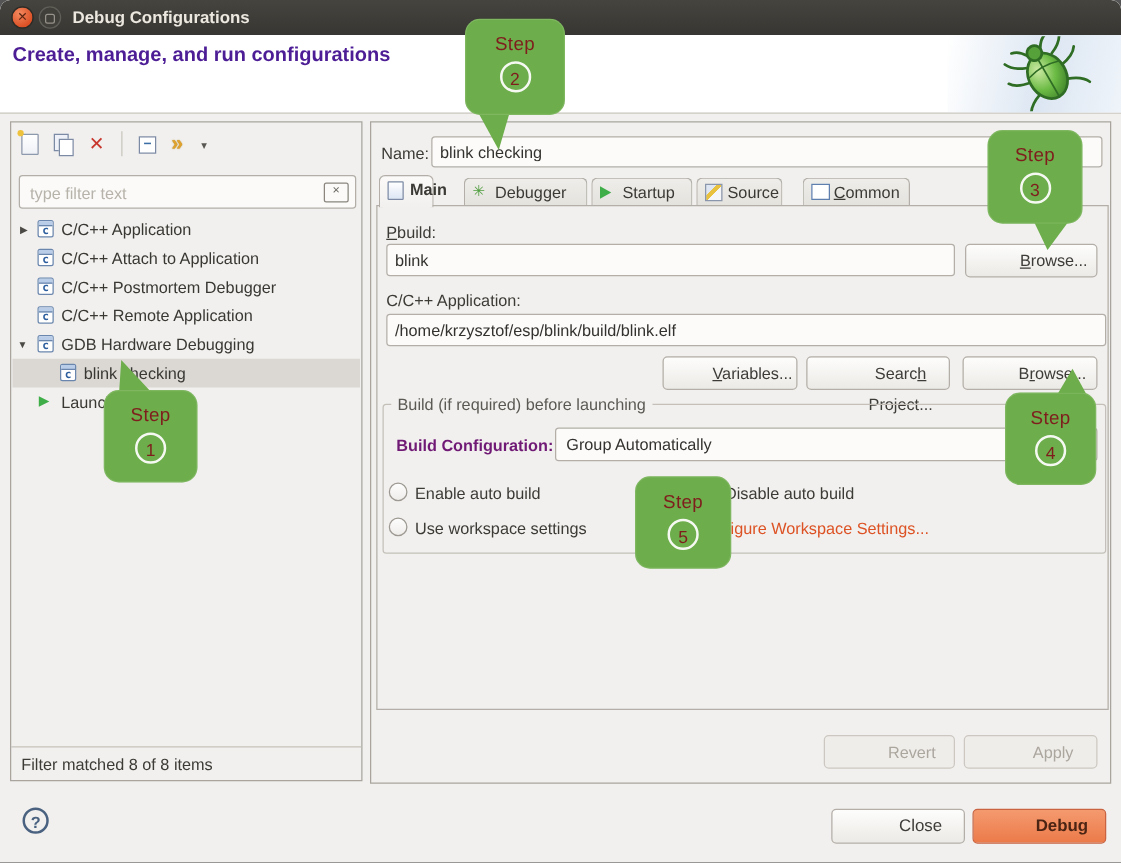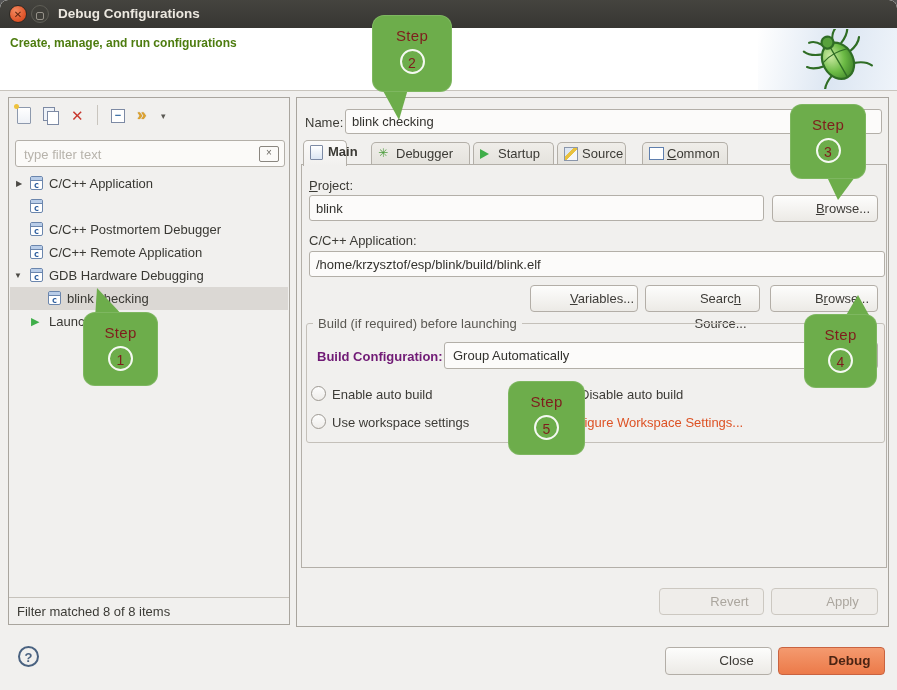--- a/index.html
+++ b/index.html
@@ -11,21 +11,21 @@
   .titlebar{left:0;top:0;width:897px;height:28px;background:linear-gradient(#45443f,#373632);
     border-radius:8px 8px 0 0;}
   .title{left:58px;top:0;height:28px;line-height:28px;color:#ece8e0;font-size:13.5px;font-weight:bold;}
   .wbtn{top:5px;width:18px;height:18px;border-radius:50%;text-align:center;line-height:17px;cursor:default;}
   .wbtn.close{left:9px;background:radial-gradient(circle at 35% 30%,#f3895f,#dd5126 70%);border:1px solid #2e2a25;
     color:#5c2511;font-size:10px;font-weight:bold;box-sizing:border-box;}
   .wbtn.max{left:31px;background:#403f3a;border:1px solid #5f5e57;box-sizing:border-box;}
   .wbtn.max .sq{display:inline-block;width:6px;height:6px;border:1.5px solid #96928a;border-radius:2px;margin-top:4px;}
   
   .header{left:0;top:28px;width:897px;height:62px;background:#fff;border-bottom:1px solid #c8c4bd;}
-  .header-title{left:10px;top:36px;font-size:12px;font-weight:bold;color:#4d7c0f;}
+  .header-title{left:10px;top:36px;font-size:16px;font-weight:bold;color:#4c1d95;}
   .bug-bg{left:758px;top:28px;width:139px;height:62px;
     background:linear-gradient(100deg,rgba(224,232,243,0) 0%,#dce6f2 55%,#eff4fa 100%);}
   .bug{left:797px;top:29px;}
   
   .panel{background:#f1f0ee;border:1px solid #a9a59e;box-sizing:border-box;}
   .left-panel{left:8px;top:97px;width:282px;height:528px;}
   .right-panel{left:296px;top:97px;width:593px;height:530px;}
   
   .tbicon{top:9px;height:18px;}
   .page{width:12px;height:15px;background:linear-gradient(#fff,#eef1f6);border:1px solid #8d99ad;border-radius:1px;}
@@ -169,20 +169,21 @@
           <span class="strip"></span>
           <span class="cl">c</span>
         </span>
       <span class="tlabel" style="left:39px;">C/C++ Application</span>
     </div>
     <div class="abs trow" style="top:97px;">
       <span class="capp" style="left:20px;">
           <span class="strip"></span>
           <span class="cl">c</span>
         </span>
+      <span class="tlabel" style="left:39px;">C/C++ Attach to Application</span>
     </div>
     <div class="abs trow" style="top:120px;">
       <span class="capp" style="left:20px;">
           <span class="strip"></span>
           <span class="cl">c</span>
         </span>
       <span class="tlabel" style="left:39px;">C/C++ Postmortem Debugger</span>
     </div>
     <div class="abs trow" style="top:143px;">
       <span class="capp" style="left:20px;">
@@ -234,29 +235,29 @@
       <span class="tabico srcico"></span>
       <span><span>Source</span></span>
     </div>
     <div class="abs tab" style="left:345px;width:86px;">
       <span class="tabico commonico"><span class="strip"></span></span>
       <span><span class="mn">C</span><span>ommon</span></span>
     </div>
 
     <div class="abs content-box"></div>
 
-    <div class="abs lbl" style="left:12px;top:80px;"><span class="mn">P</span><span>roject:</span></div>
+    <div class="abs lbl" style="left:12px;top:80px;"><span class="mn">P</span><span>build:</span></div>
     <input class="abs tinput" style="left: 12px; top: 97px; width: 455px; height: 26px;" value="blink">
     <div class="abs btn" style="left:475px;top:97px;width:106px;height:27px;line-height:25px;"><span class="mn">B</span><span>rowse...</span></div>
 
     <div class="abs lbl" style="left:12px;top:135px;">C/C++ Application:</div>
     <input class="abs tinput" style="left: 12px; top: 153px; width: 576px; height: 26px;" value="/home/krzysztof/esp/blink/build/blink.elf">
 
     <div class="abs btn" style="left:233px;top:187px;width:108px;height:27px;line-height:25px;"><span class="mn">V</span><span>ariables...</span></div>
-    <div class="abs btn" style="left:348px;top:187px;width:115px;height:27px;line-height:25px;"><span>Searc</span><span class="mn">h</span><span> Source...</span></div>
+    <div class="abs btn" style="left:348px;top:187px;width:115px;height:27px;line-height:25px;"><span>Searc</span><span class="mn">h</span><span> Project...</span></div>
     <div class="abs btn" style="left:473px;top:187px;width:108px;height:27px;line-height:25px;"><span>B</span><span class="mn">r</span><span>owse...</span></div>
 
     <div class="abs groupbox" style="left:9px;top:225px;width:577px;height:118px;"></div>
     <div class="abs grouptitle" style="left:16px;top:218px;">Build (if required) before launching</div>
     <div class="abs lbl orange" style="left:20px;top:251px;font-weight:bold;">Build Configuration:</div>
     <div class="abs combo" style="left:147px;top:244px;width:434px;height:27px;">
       <span>Group Automatically</span>
       <span class="dd">▾</span>
     </div>
 

